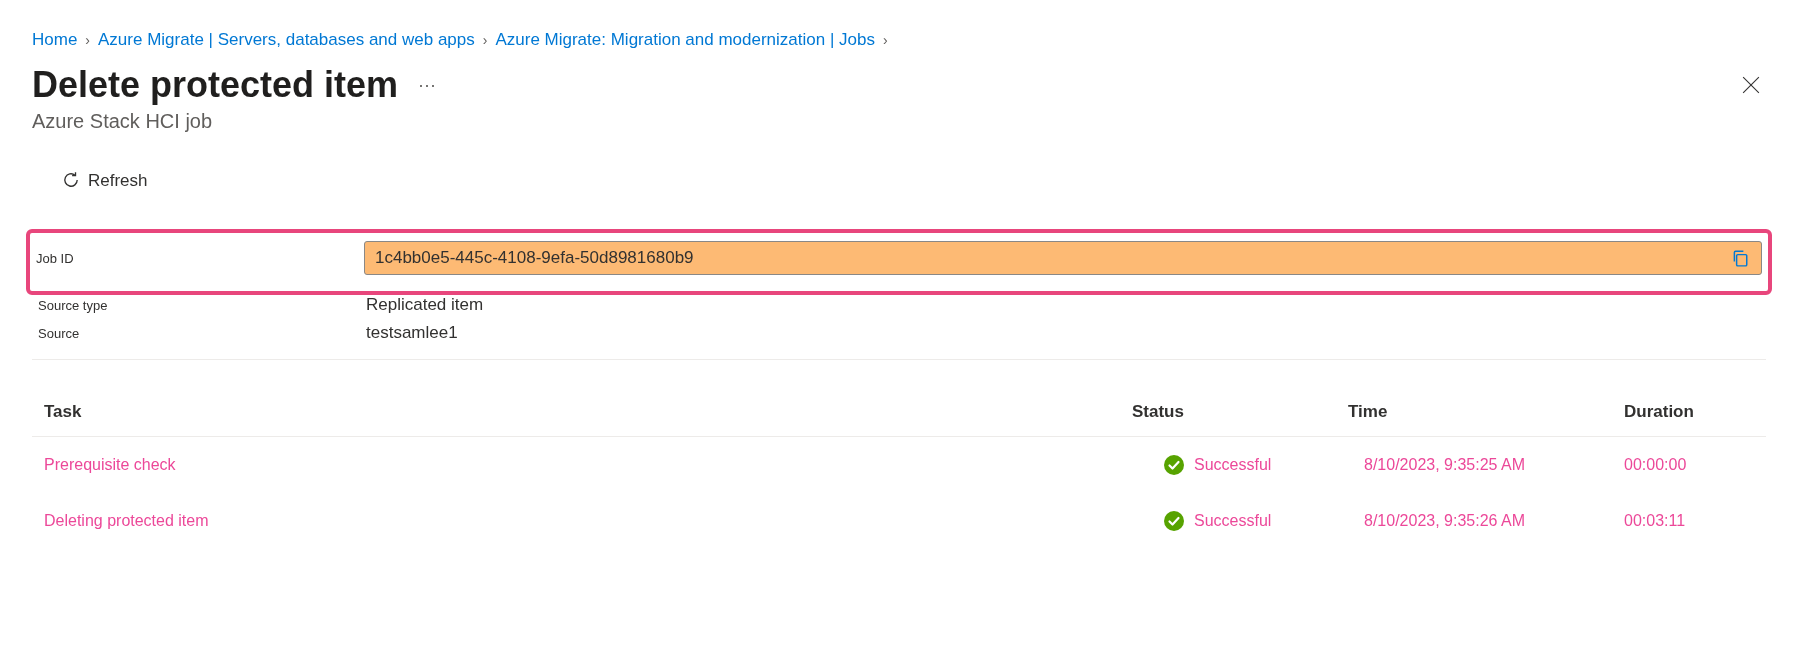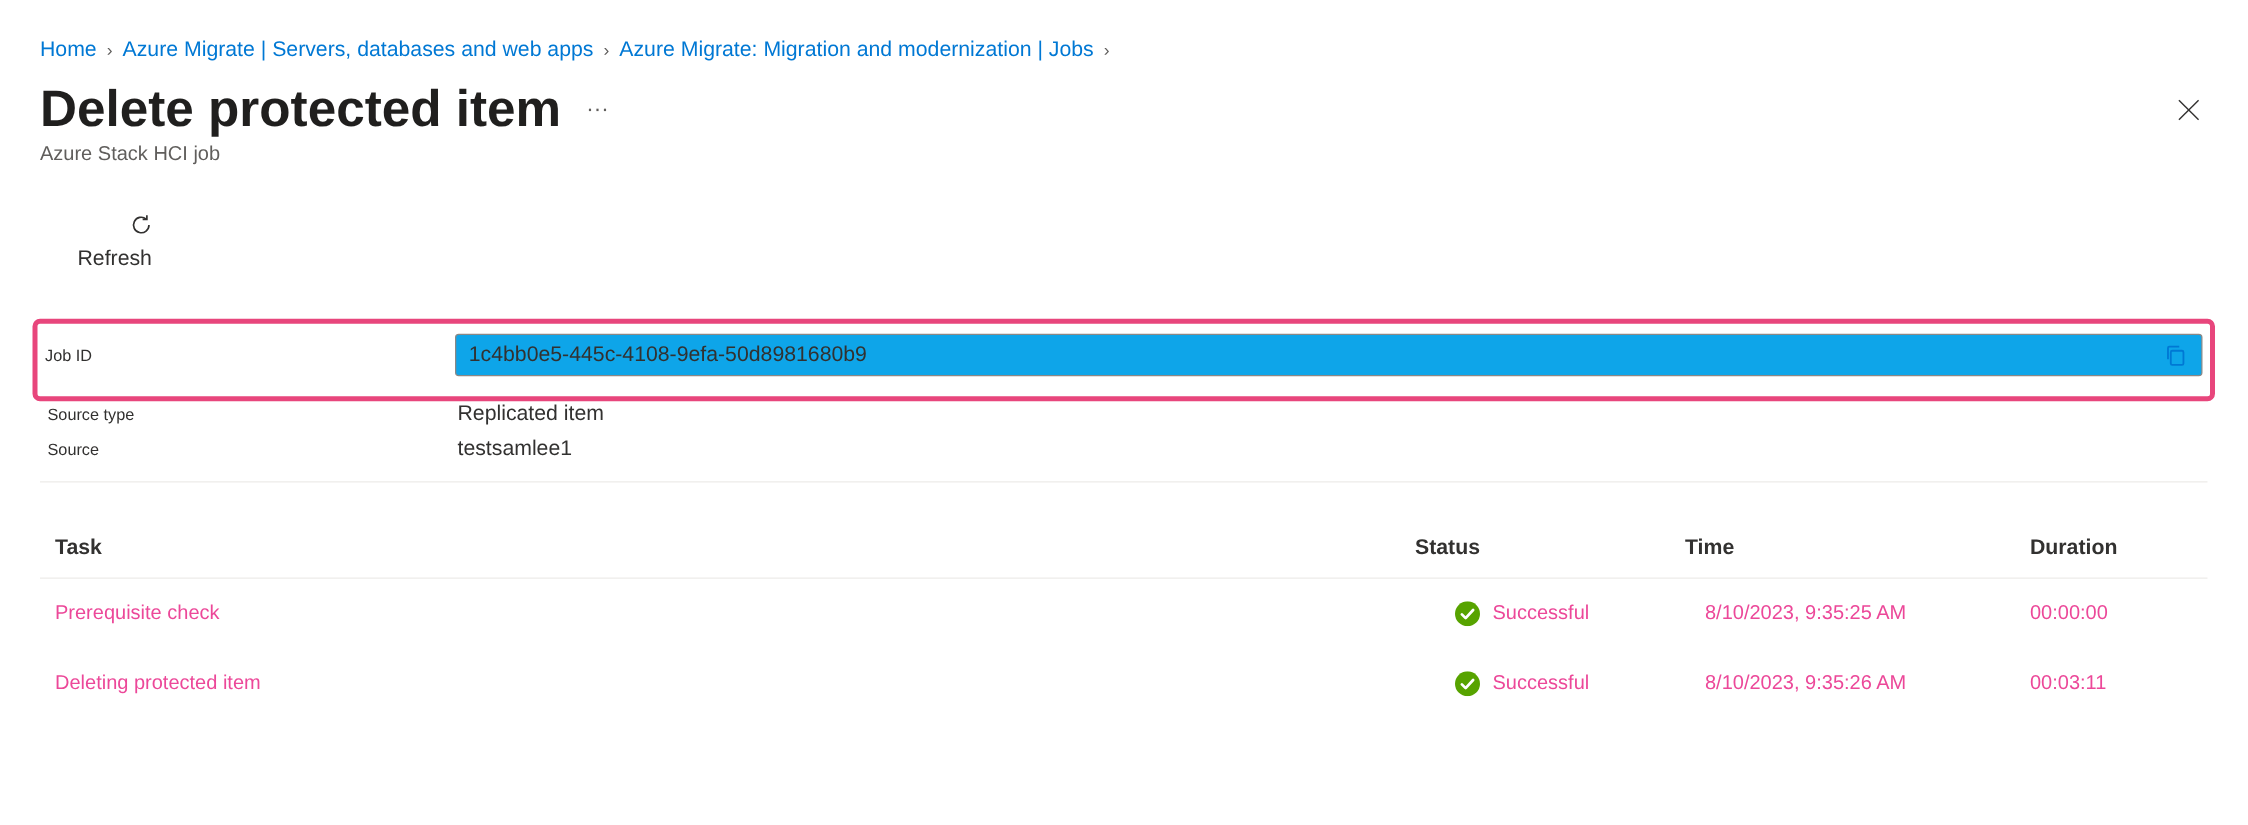--- a/index.html
+++ b/index.html
@@ -41,59 +41,58 @@
       align-items: center;
       justify-content: space-between;
       margin-bottom: 4px;
     }
     .title-wrap {
       display: flex;
       align-items: center;
       gap: 20px;
     }
     .page-title {
-      font-size: 41px;
+      font-size: 36px;
       font-weight: 600;
       color: #201f1e;
     }
     .more-dots {
       color: #605e5c;
       font-size: 18px;
       cursor: pointer;
     }
     .close-btn {
       cursor: pointer;
       padding: 6px;
       display: flex;
       align-items: center;
       justify-content: center;
     }
     .close-btn svg {
       width: 18px;
       height: 18px;
     }
     .subtitle {
-      font-size: 16px;
+      font-size: 20px;
       color: #605e5c;
       margin-bottom: 38px;
     }
     .toolbar {
       display: flex;
       align-items: center;
       margin-bottom: 38px;
       padding-left: 30px;
     }
     .refresh-btn {
       display: flex;
-      align-items: flex-end;
+      align-items: flex-start;
       gap: 8px;
       cursor: pointer;
       font-size: 17px;
       color: #323130;
-      flex-direction: column;
     }
     .refresh-btn svg {
       width: 18px;
       height: 18px;
     }
     .highlight-box {
       border: 4px solid #e8467c;
       border-radius: 6px;
       padding: 8px 0;
       margin: 0 -6px 0 -6px;
@@ -111,21 +110,21 @@
       flex-shrink: 0;
     }
     .prop-value {
       font-size: 17px;
       color: #323130;
       flex-grow: 1;
     }
     .jobid-field {
       display: flex;
       align-items: center;
-      background: #0ea5e9;
+      background: #fdba74;
       border: 1px solid #8a8886;
       border-radius: 3px;
       padding: 5px 10px;
       flex-grow: 1;
     }
     .jobid-field input {
       border: none;
       background: transparent;
       flex-grow: 1;
       font-size: 17px;

